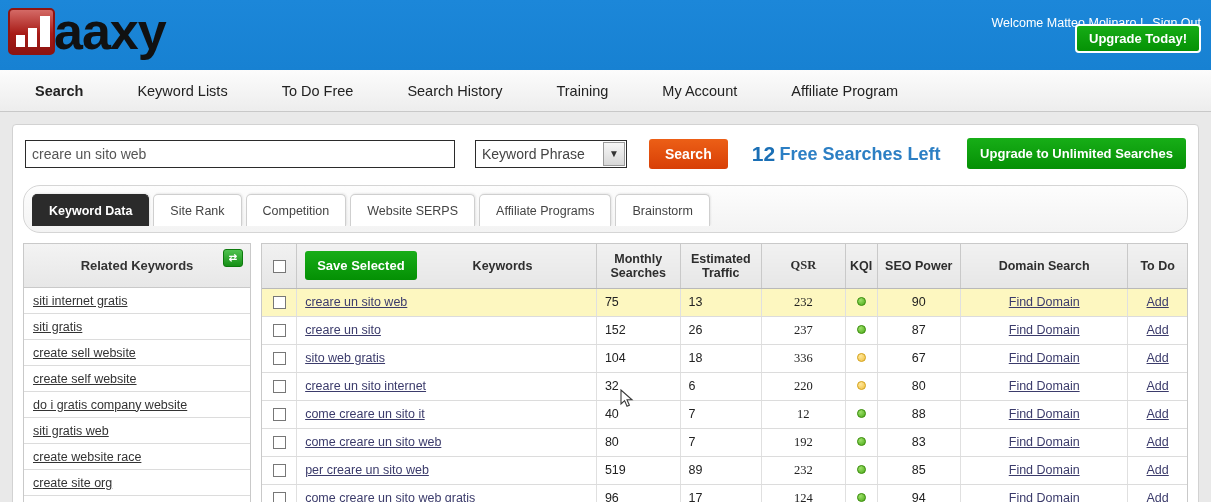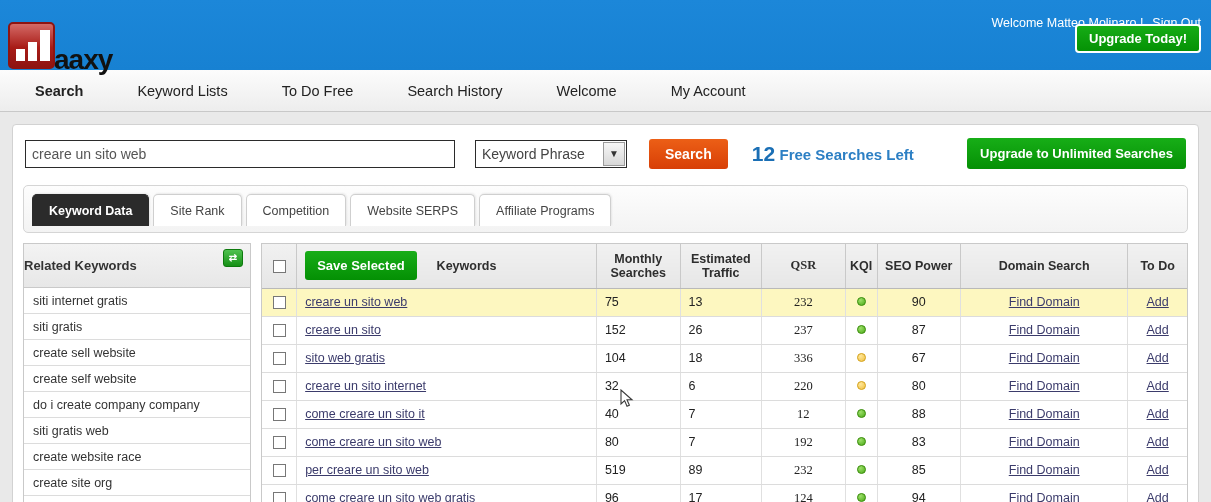--- a/index.html
+++ b/index.html
@@ -28,22 +28,22 @@
     border-radius: 5px;
     background: linear-gradient(#d46a66, #a81c17 55%, #8e1411);
     position: relative;
     display: block;
   }
   .logo-mark i { position: absolute; background: #fff; display: block; }
   .logo-mark .b1 { left: 6px;  bottom: 6px; width: 9px;  height: 12px; }
   .logo-mark .b2 { left: 18px; bottom: 6px; width: 9px;  height: 19px; }
   .logo-mark .b3 { left: 30px; bottom: 6px; width: 10px; height: 31px; }
   .logo-text {
-    font-size: 28px; font-weight: bold; color: #111;
-    letter-spacing: -1px; margin-left: -1px; line-height: 47px; margin-top: 28px;
+    font-size: 52px; font-weight: bold; color: #111;
+    letter-spacing: -1px; margin-left: -1px; line-height: 47px;
   }
   .welcome {
     position: absolute; right: 10px; top: 16px;
     color: #fff; font-size: 12.5px;
   }
   .welcome a { color: #fff; text-decoration: underline; margin-left: 9px; }
   .upgrade-today {
     position: absolute; right: 10px; top: 24px;
     background: #0aa00a;
     background: linear-gradient(#16ac16, #059205);
@@ -119,21 +119,21 @@
     border: none; border-radius: 3px;
     padding: 7px 16px;
     cursor: pointer;
   }
   .free-searches {
     margin-left: 24px;
     color: #2c7fc4;
     white-space: nowrap;
   }
   .free-searches .num { font-size: 21px; font-weight: bold; color: #1a6fb5; vertical-align: -1px; }
-  .free-searches .lbl { font-size: 15px; font-weight: bold; }
+  .free-searches .lbl { font-size: 18px; font-weight: bold; }
   .upgrade-unlimited {
     margin-left: auto;
     background: linear-gradient(#17ae17, #059005);
     color: #fff; font-weight: bold; font-size: 13px;
     border: none; border-radius: 3px;
     padding: 8px 13px;
     cursor: pointer;
   }
   .tab {
     border: 1px solid #cfcfcf;
@@ -147,40 +147,40 @@
     box-shadow: 1px -1px 2px rgba(0,0,0,.07);
   }
   .tab.active {
     background: #2b2b2b;
     color: #fff; font-weight: bold;
     border-color: #2b2b2b;
   }
   .tabs-shell {
     margin: 8px 10px 0 10px;
     border: 1px solid #d5d5d5;
-    border-radius: 5px;
+    border-radius: 17px;
     background: linear-gradient(#fdfdfd, #f3f3f3);
     padding-bottom: 6px;
   }
   .tabs-inner { display: flex; align-items: flex-end; padding: 8px 8px 0 8px; }
 
   
   .content { display: flex; padding: 10px 10px 0 10px; gap: 10px; }
 
   .related {
     width: 228px;
     border: 1px solid #c9c9c9;
     background: #fff;
     flex: none;
   }
   .related-head {
     background: linear-gradient(#f3f3f3, #e7e7e7);
     border-bottom: 1px solid #c9c9c9;
     height: 44px;
-    display: flex; align-items: center; 
+    display: flex; align-items: center; justify-content: center;
     font-size: 13px; font-weight: bold; color: #333;
     position: relative;
   }
   .swap-icon {
     position: absolute; right: 7px; top: 5px;
     width: 20px; height: 18px;
     background: linear-gradient(#4fc24f, #169016);
     border: 1px solid #0d7a0d;
     border-radius: 3px;
     display: flex; align-items: center; justify-content: center;
@@ -188,21 +188,21 @@
     cursor: pointer;
   }
   .related-item {
     border-bottom: 1px solid #dcdcdc;
     padding: 7px 9px;
     height: 26px;
     display: flex; align-items: center;
   }
   .related-item a {
     color: #333; font-size: 12.5px;
-    cursor: pointer;
+    text-decoration: underline; cursor: pointer;
   }
 
   
   .tablewrap { flex: 1; border: 1px solid #c9c9c9; background: #fff; overflow: hidden; }
   table { border-collapse: collapse; width: 100%; font-size: 12.5px; }
   thead th {
     background: linear-gradient(#f1f1f1, #e6e6e6);
     border-right: 1px solid #c9c9c9;
     border-bottom: 1px solid #b9b9b9;
     font-size: 12.5px; font-weight: bold; color: #2e2e2e;
@@ -237,21 +237,21 @@
     display: inline-block; vertical-align: middle;
     cursor: pointer;
   }
   .save-selected {
     background: linear-gradient(#18ad18, #049004);
     color: #fff; font-weight: bold; font-size: 13px;
     border: none; border-radius: 3px;
     padding: 7px 12px;
     cursor: pointer;
   }
-  .th-kwcell { display: flex; align-items: center; gap: 20px; padding-left: 4px; }
+  .th-kwcell { display: flex; align-items: center; gap: 56px; padding-left: 4px; }
   .dot { width: 9px; height: 9px; border-radius: 50%; display: inline-block; }
   .dot.green  { background: radial-gradient(circle at 35% 30%, #9de06a, #4aa916); border:1px solid #3f8f12; }
   .dot.yellow { background: radial-gradient(circle at 35% 30%, #ffe79a, #f0c040); border:1px solid #d4a422; }
 
   
   .cursor { position: absolute; pointer-events: none; z-index: 50; }
 </style>
 </head>
 <body>
 
@@ -268,22 +268,23 @@
     <span>Welcome Matteo Molinaro !</span><a>Sign Out</a>
   </div>
   <button class="upgrade-today">Upgrade Today!</button>
 </div>
 
 <div class="navbar">
   <a class="active">Search</a>
   <a>Keyword Lists</a>
   <a>To Do Free</a>
   <a>Search History</a>
-  <a>Welcome</a>
+  <a>Training</a>
   <a>My Account</a>
+  <a>Affiliate Program</a>
 </div>
 
 <div class="panel">
 
   <div class="searchrow">
     <input class="search-input" type="text" value="creare un sito web" style="">
     <div class="kw-select">
       <span>Keyword Phrase</span>
       <span class="arrow">▼</span>
     </div>
@@ -295,20 +296,21 @@
     <button class="upgrade-unlimited">Upgrade to Unlimited Searches</button>
   </div>
 
   <div class="tabs-shell">
     <div class="tabs-inner">
       <div class="tab active">Keyword Data</div>
       <div class="tab">Site Rank</div>
       <div class="tab">Competition</div>
       <div class="tab">Website SERPS</div>
       <div class="tab">Affiliate Programs</div>
+      <div class="tab">Brainstorm</div>
     </div>
   </div>
 
   <div class="content">
 
     <div class="related">
       <div class="related-head">
         <span>Related Keywords</span>
         <span class="swap-icon">⇄</span>
       </div>
@@ -318,21 +320,21 @@
       <div class="related-item">
           <a>siti gratis</a>
         </div>
       <div class="related-item">
           <a>create sell website</a>
         </div>
       <div class="related-item">
           <a>create self website</a>
         </div>
       <div class="related-item">
-          <a>do i create company company</a>
+          <a>do i gratis company website</a>
         </div>
       <div class="related-item">
           <a>siti gratis web</a>
         </div>
       <div class="related-item">
           <a>create website race</a>
         </div>
       <div class="related-item">
           <a>create site org</a>
         </div>

